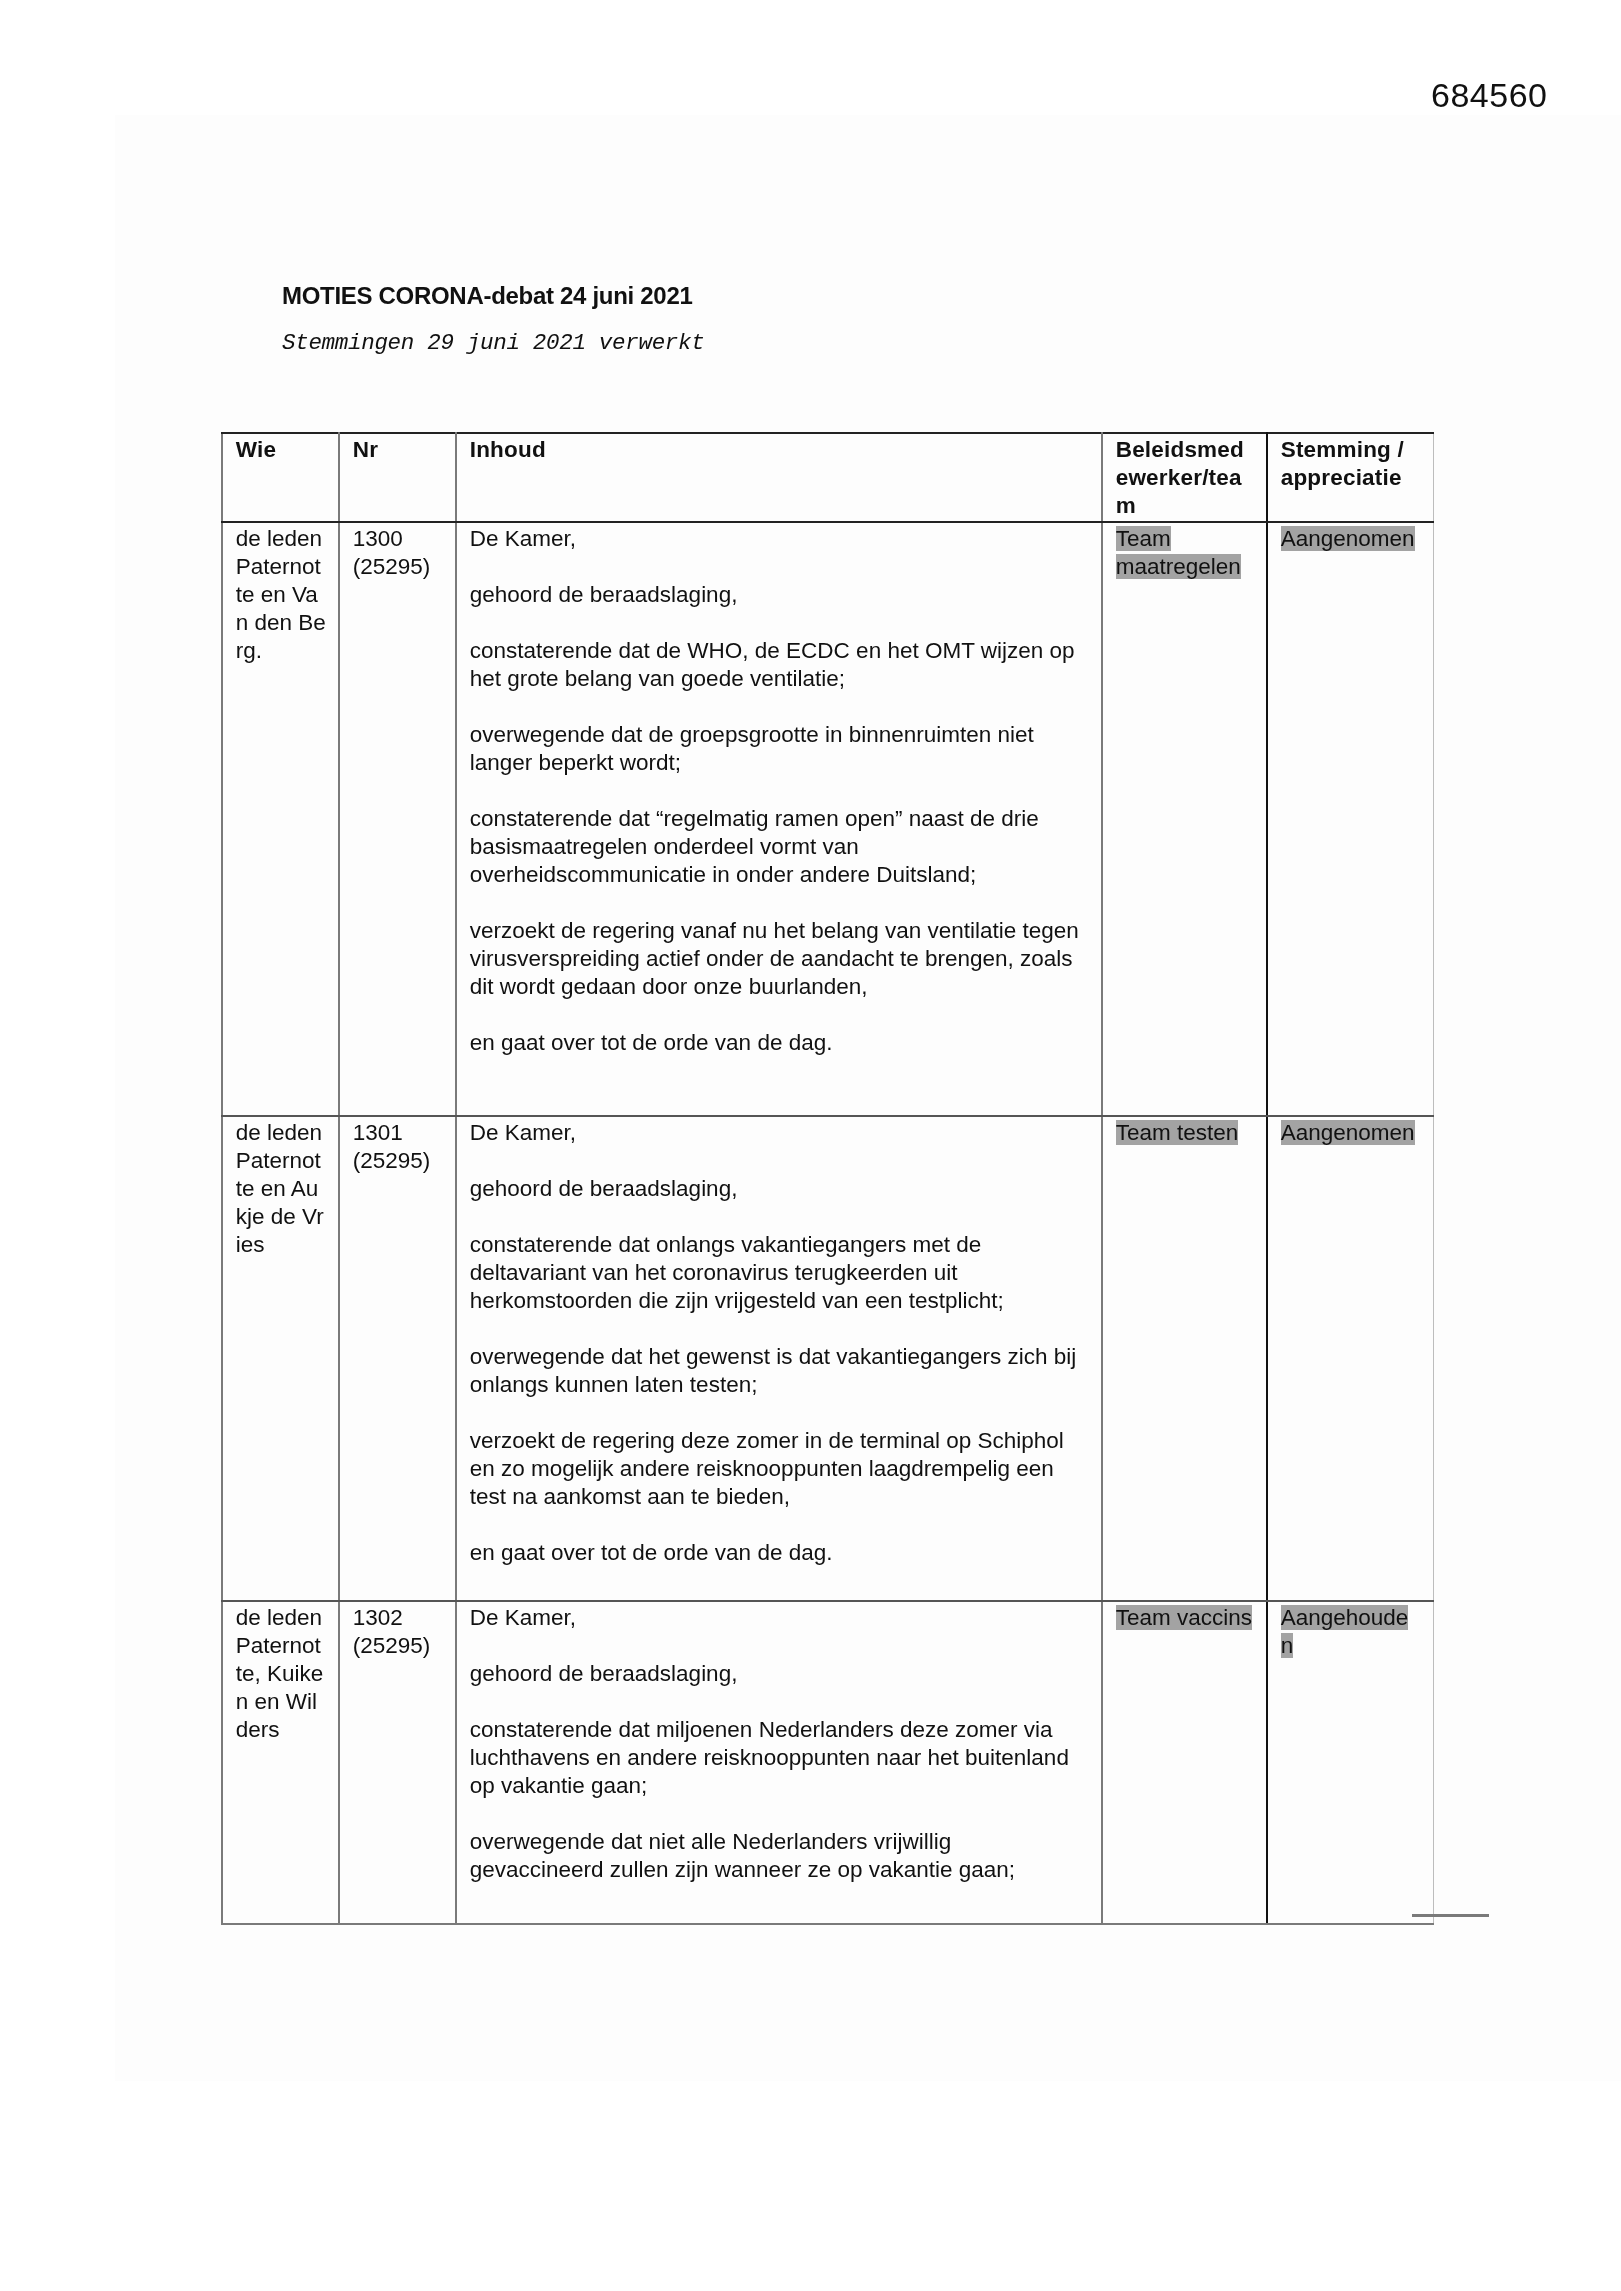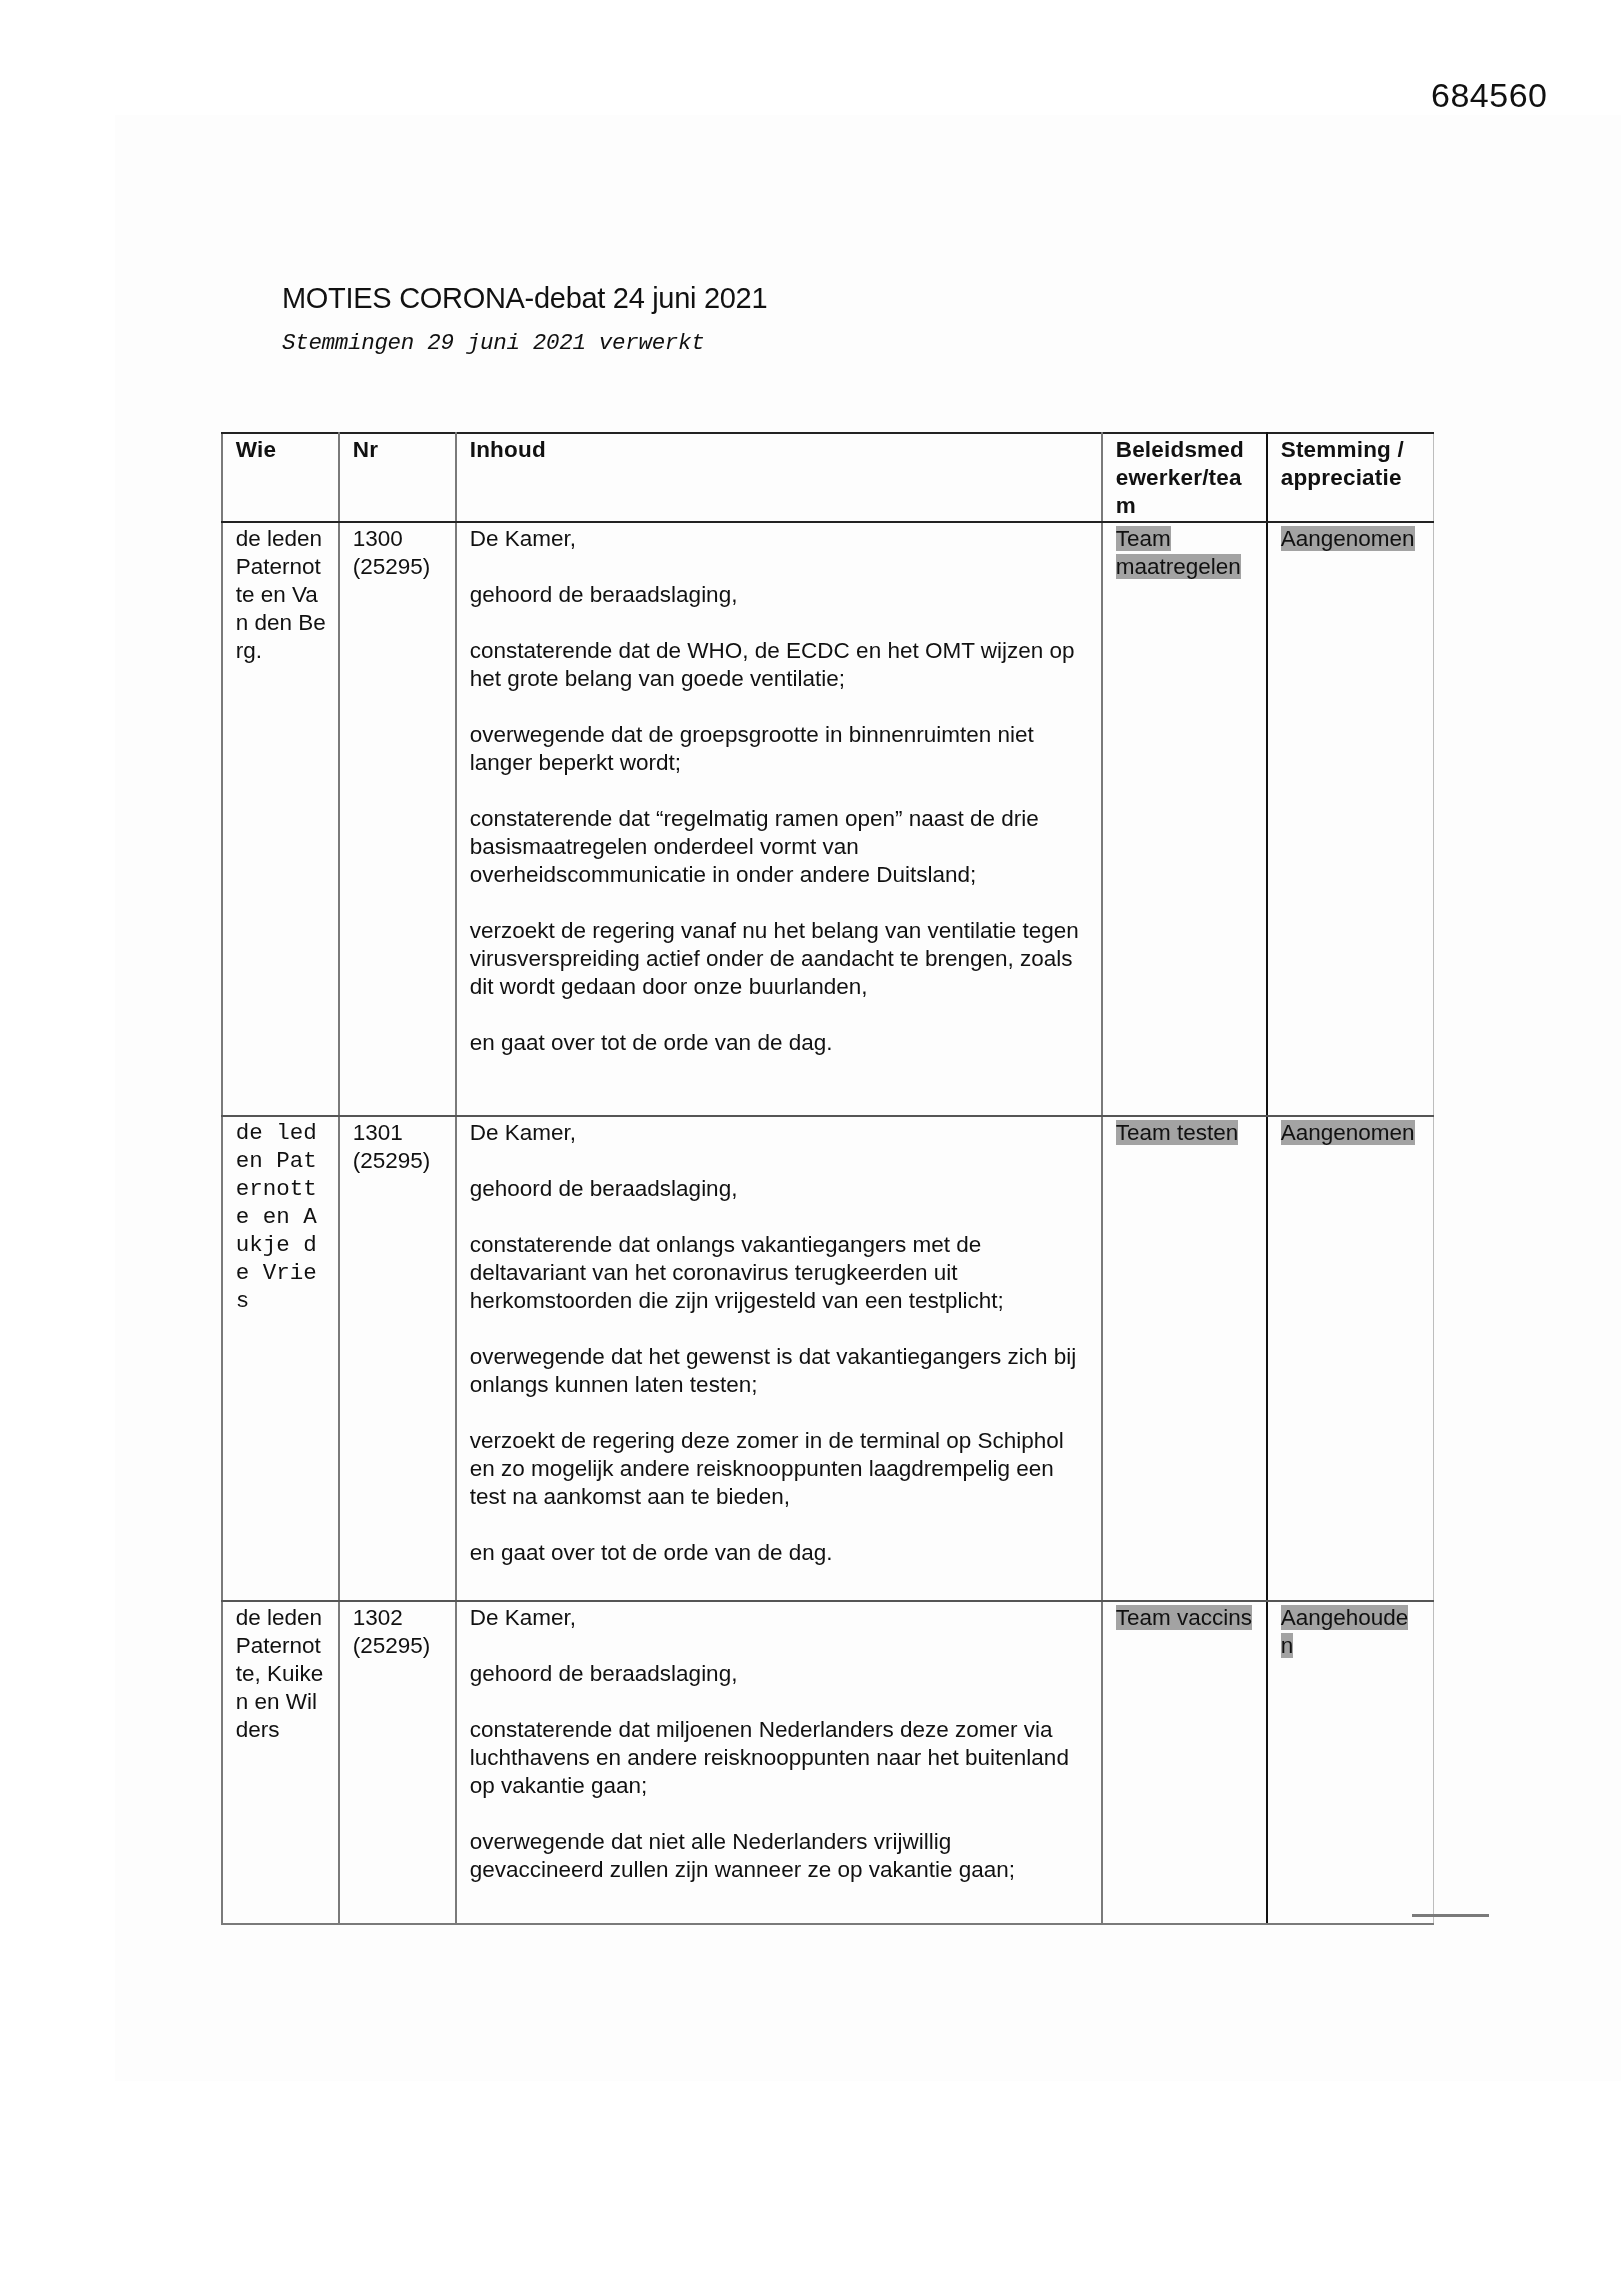--- a/index.html
+++ b/index.html
@@ -12,21 +12,21 @@
   .scan-area {
     position:absolute; left:115px; top:115px; width:1506px; height:1966px;
     background:#fdfdfd;
   }
   .doc-id {
     position:absolute; left:1431px; top:76px;
     font-size:34px; color:#111; letter-spacing:0.5px;
   }
   .title {
     position:absolute; left:282px; top:282px;
-    font-size:29px; font-weight:normal; letter-spacing:-0.3px;
+    font-size:24px; font-weight:bold; letter-spacing:-0.3px;
   }
   .subtitle {
     position:absolute; left:282px; top:330px;
     font-size:22.5px; font-style:italic; letter-spacing:-0.3px;font-family:Liberation Mono, monospace;
   }
   table.motions {
     position:absolute; left:221px; top:432px;
     border-collapse:collapse; table-layout:fixed;
     font-size:22.5px; line-height:28px;
   }
@@ -93,21 +93,21 @@
       <div class="p">overwegende dat de groepsgrootte in binnenruimten niet langer beperkt wordt;</div>
       <div class="p">constaterende dat “regelmatig ramen open” naast de drie basismaatregelen onderdeel vormt van overheidscommunicatie in onder andere Duitsland;</div>
       <div class="p">verzoekt de regering vanaf nu het belang van ventilatie tegen virusverspreiding actief onder de aandacht te brengen, zoals dit wordt gedaan door onze buurlanden,</div>
       <div class="p">en gaat over tot de orde van de dag.</div>
     </td>
     <td class="d-team"><span class="hl">Team maatregelen</span></td>
     <td class="d-stem" style="word-break:break-all;"><span class="hl">Aangenomen</span></td>
   </tr>
 
   <tr class="r2">
-    <td style="word-break:break-all;font-family:Liberation Mono, monospace;">de leden Paternotte en Aukje de Vries</td>
+    <td style="word-break:break-all;">de leden Paternotte en Aukje de Vries</td>
     <td>
       <div>1301</div>
       <div>(25295)</div>
     </td>
     <td>
       <div class="p">De Kamer,</div>
       <div class="p">gehoord de beraadslaging,</div>
       <div class="p">constaterende dat onlangs vakantiegangers met de deltavariant van het coronavirus terugkeerden uit herkomstoorden die zijn vrijgesteld van een testplicht;</div>
       <div class="p">overwegende dat het gewenst is dat vakantiegangers zich bij onlangs kunnen laten testen;</div>
       <div class="p">verzoekt de regering deze zomer in de terminal op Schiphol en zo mogelijk andere reisknooppunten laagdrempelig een test na aankomst aan te bieden,</div>

